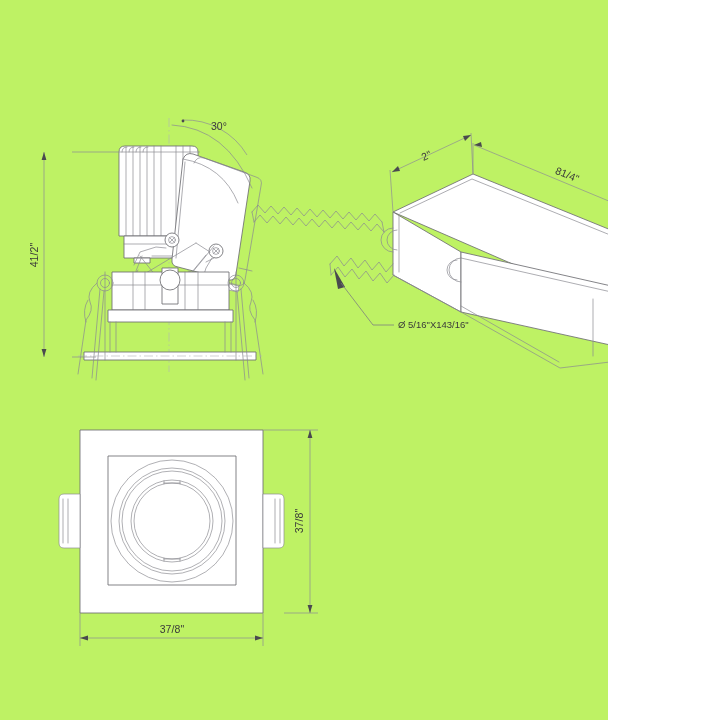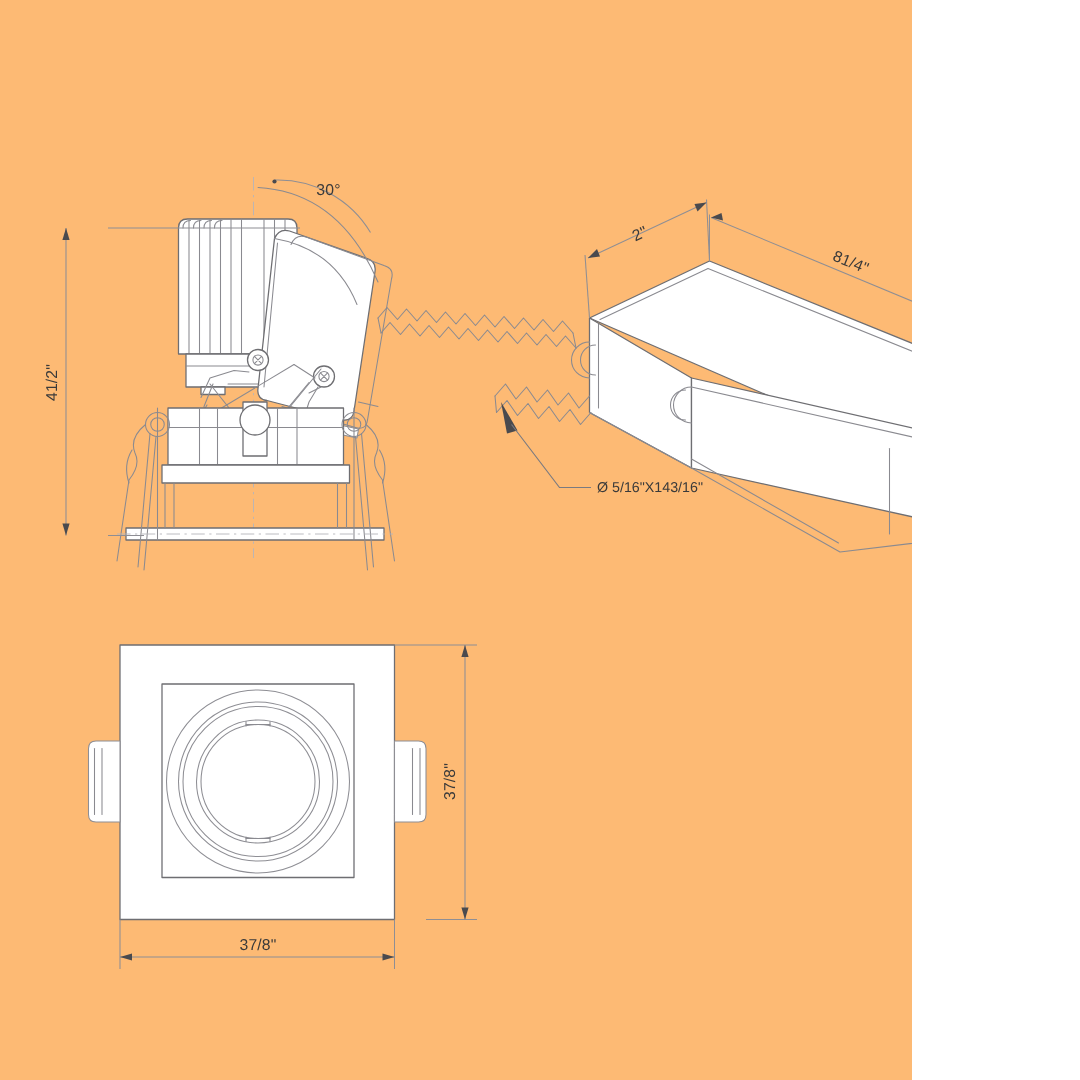--- a/index.html
+++ b/index.html
@@ -7,21 +7,21 @@
     padding: 0;
     background: #ffffff;
   }
   body {
     font-family: "Liberation Sans", sans-serif;
   }
   #sheet {
     position: relative;
     width: 608px;
     height: 720px;
-    background: #fdba74;
+    background: #bef264;
     overflow: hidden;
   }
   #sheet svg {
     position: absolute;
     top: 0;
     left: 0;
   }
   .dimtext {
     font-family: "Liberation Sans", sans-serif;
     font-size: 10.5px;

